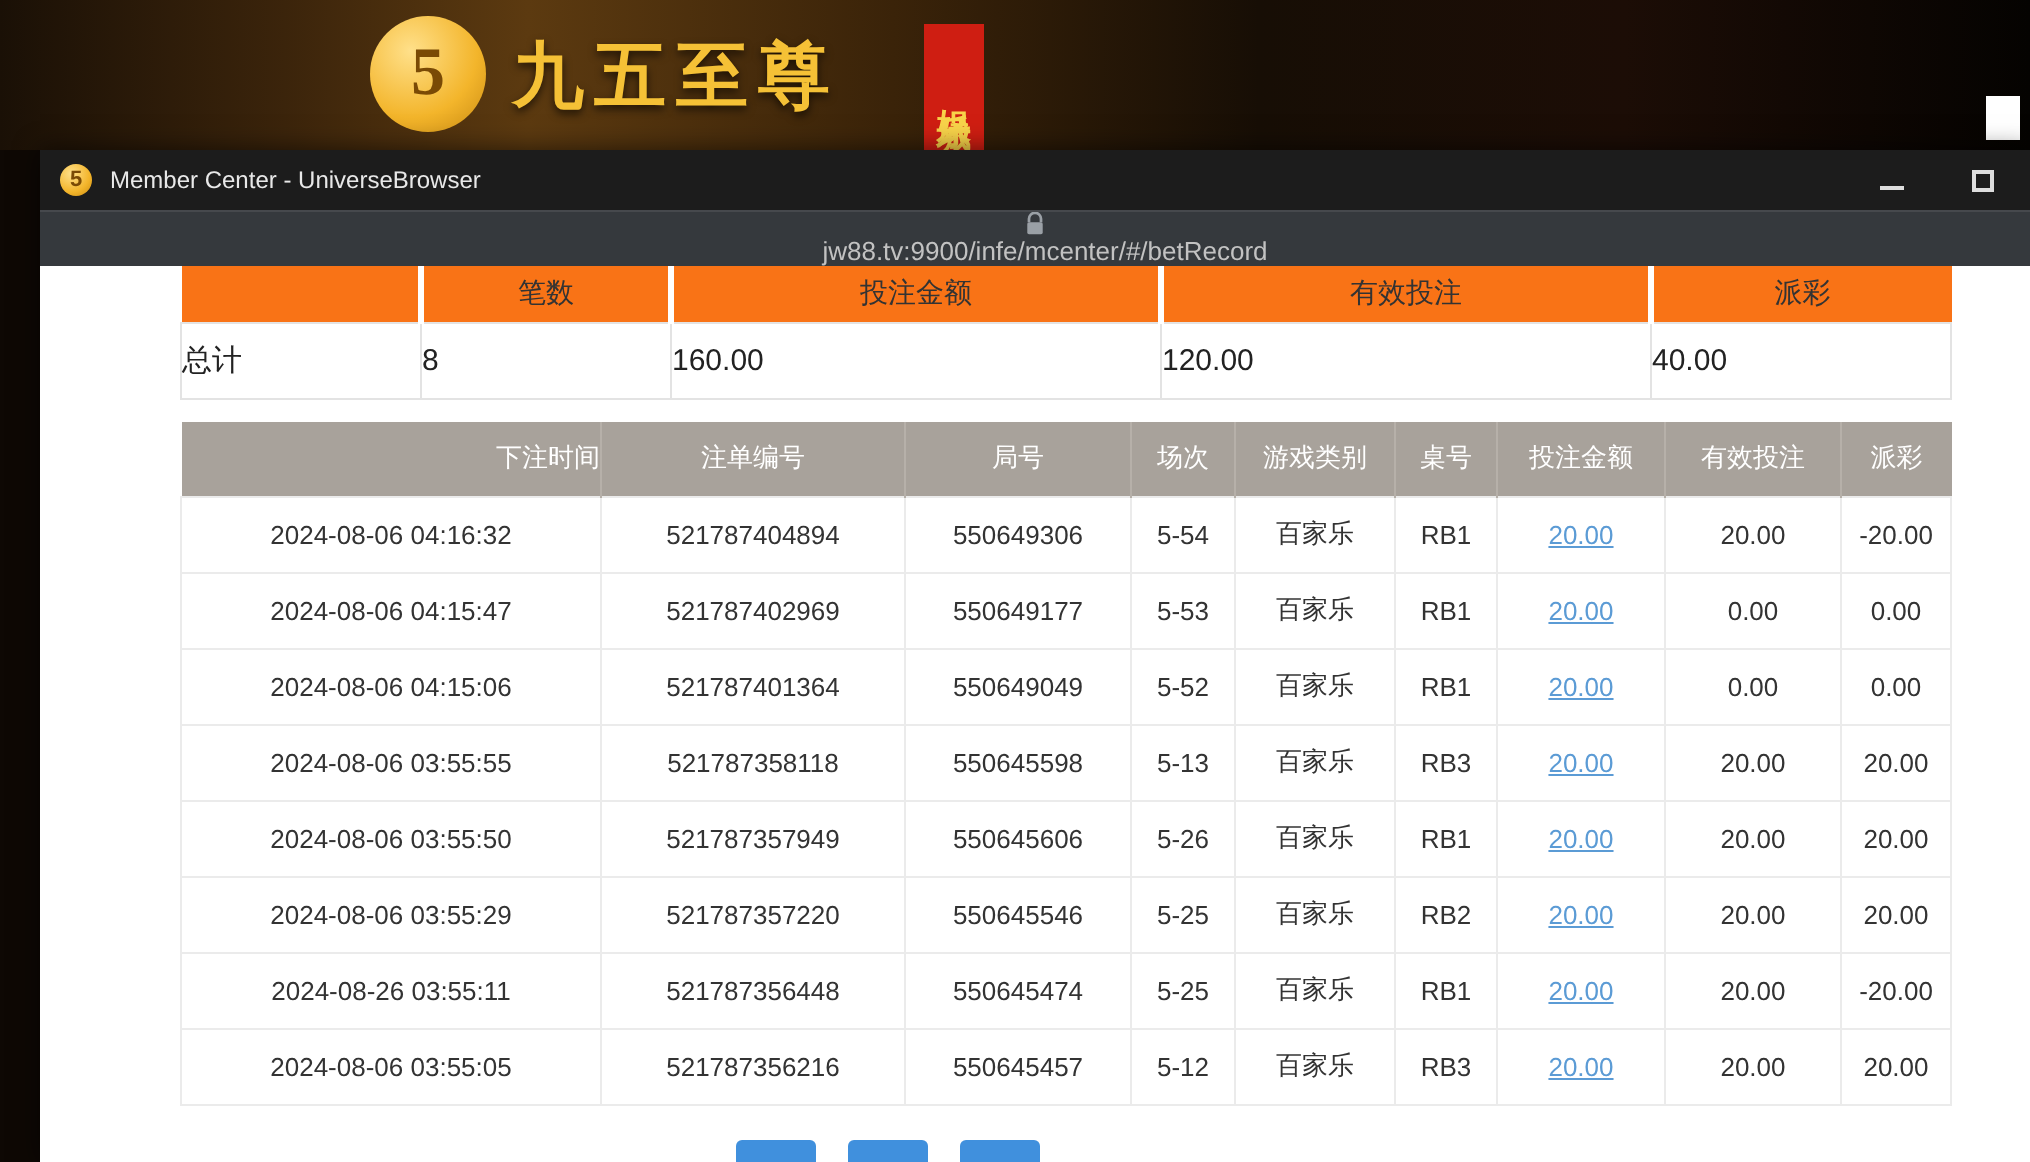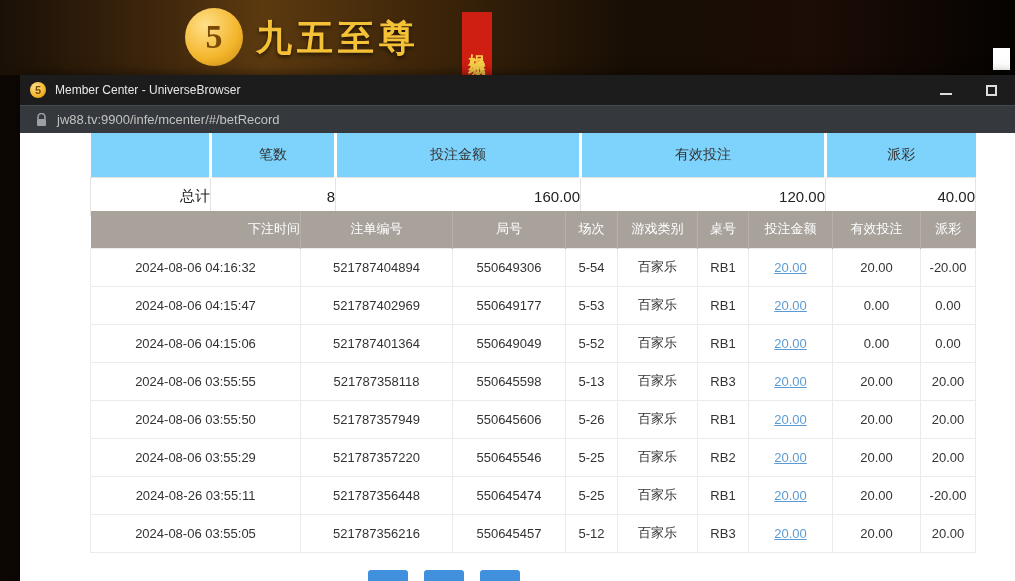--- a/index.html
+++ b/index.html
@@ -58,38 +58,38 @@
     color:#7a4a05; font-size:11px; font-weight:bold; text-align:center; line-height:16px;
     margin-right:9px; flex:0 0 auto;
   }
   .window-title { color:#e8e8e8; font-size:12px; flex:1; }
   .win-controls { display:flex; align-items:center; gap:34px; padding-right:8px; }
   .min-btn { width:12px; height:10px; border-bottom:2px solid #ddd; cursor:pointer; }
   .max-btn { width:11px; height:11px; border:2px solid #ddd; cursor:pointer; }
 
   .urlbar {
     height:28px; background:#35393d; border-top:1px solid #46494d;
-    display:flex; align-items:center; padding:0 16px;
+    display:flex; align-items:center; padding:0 16px;flex-direction:column;
   }
   .url-text { color:#c2c2c2; font-size:13px; margin-left:10px; }
 
   .content {
     position:relative; width:995px; height:448px; background:#fff; overflow:hidden;
   }
 
   
   table { border-collapse:collapse; table-layout:fixed; }
   .summary-table { position:absolute; left:70px; top:0; width:885px; }
   .summary-table thead th {
-    height:44px; background:#7dd3fc; color:#333; font-size:14px; font-weight:normal;
+    height:28px; background:#f97316; color:#333; font-size:14px; font-weight:normal;
     border-left:3px solid #fff;
   }
   .summary-table thead th:first-child { border-left:none; }
   .summary-table tbody td {
-    height:38px; text-align:right; font-size:15px; color:#222; background:#fff;
+    height:38px; text-align:left; font-size:15px; color:#222; background:#fff;
     border:1px solid #e3e3e3;
   }
 
   
   .detail-table { position:absolute; left:70px; top:78px; width:885px; }
   .detail-table thead th {
     height:37px; background:#a8a29b; color:#fff; font-size:13px; font-weight:normal;
     border-left:1px solid #b6b0a9;
   }
   .detail-table thead th:first-child { border-left:none;text-align:right; }

